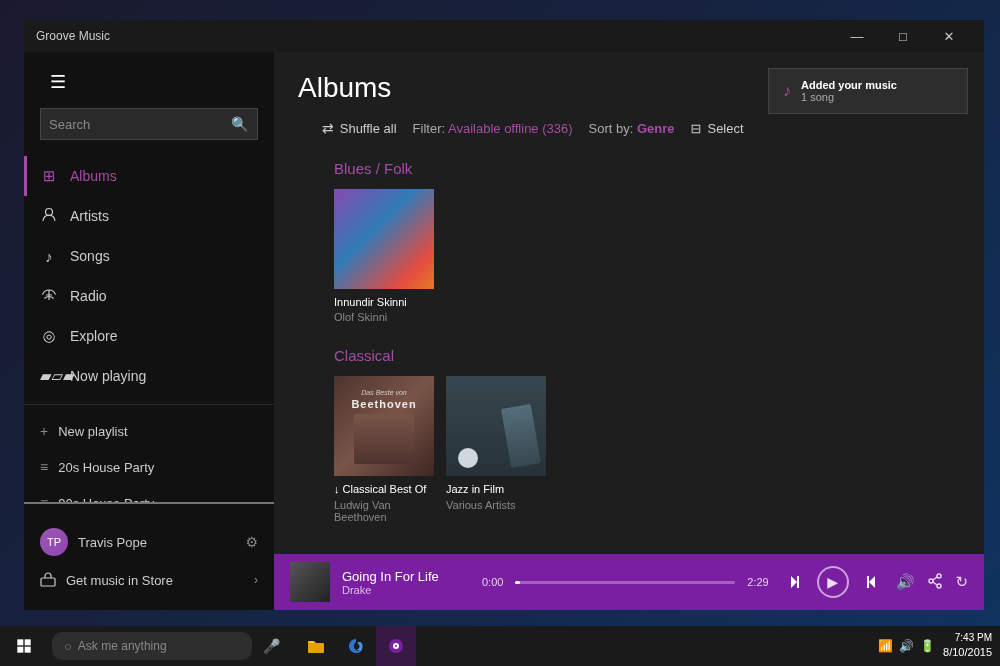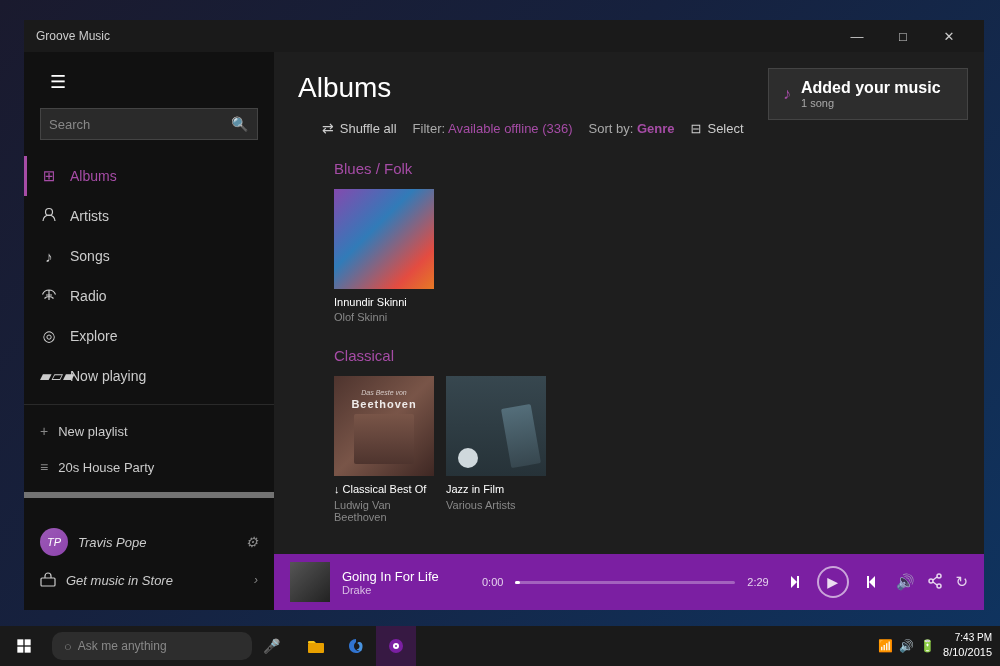--- a/index.html
+++ b/index.html
@@ -209,23 +209,22 @@
       height: 36px;
       padding: 0 16px;
       cursor: pointer;
       color: #ccc;
       font-size: 13px;
       gap: 10px;
     }
     .playlist-icon { font-size: 14px; color: #888; }
 
     .sidebar-bottom {
-      padding: 24px 16px 12px;
-      border-top: 6px solid #737373;
-      font-style: italic;
+      padding: 18px 16px 12px;
+      border-top: 2px solid #737373;
     }
     .user-item {
       display: flex;
       align-items: center;
       height: 40px;
       cursor: pointer;
       color: #ccc;
       font-size: 13px;
       gap: 10px;
     }
@@ -281,21 +280,21 @@
       right: 16px;
       background: #2d2d2d;
       border: 1px solid #444;
       padding: 10px 14px;
       display: flex;
       align-items: center;
       gap: 10px;
       min-width: 200px;
     }
     .toast-icon { color: #a64ca6; font-size: 16px; }
-    .toast-title { color: white; font-size: 16px; font-weight: 600; }
+    .toast-title { color: white; font-size: 11px; font-weight: 600; }
     .toast-sub { color: #aaa; font-size: 11px; }
 
     
     .toolbar {
       display: flex;
       align-items: center;
       gap: 16px;
       padding: 0 24px 12px;
     }
     .toolbar-btn {

